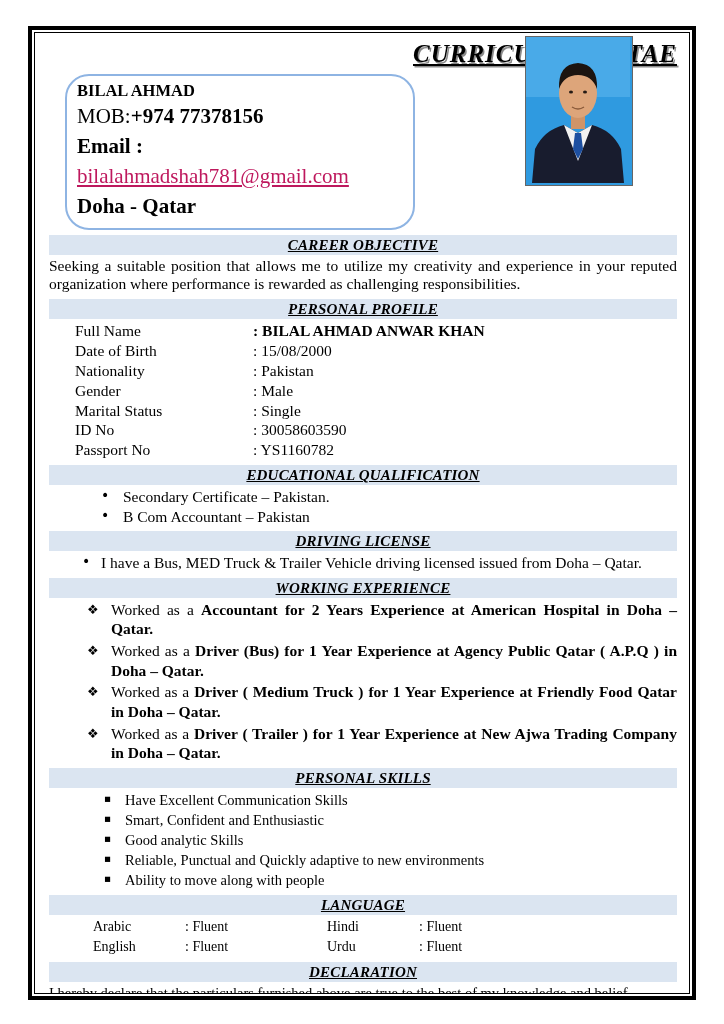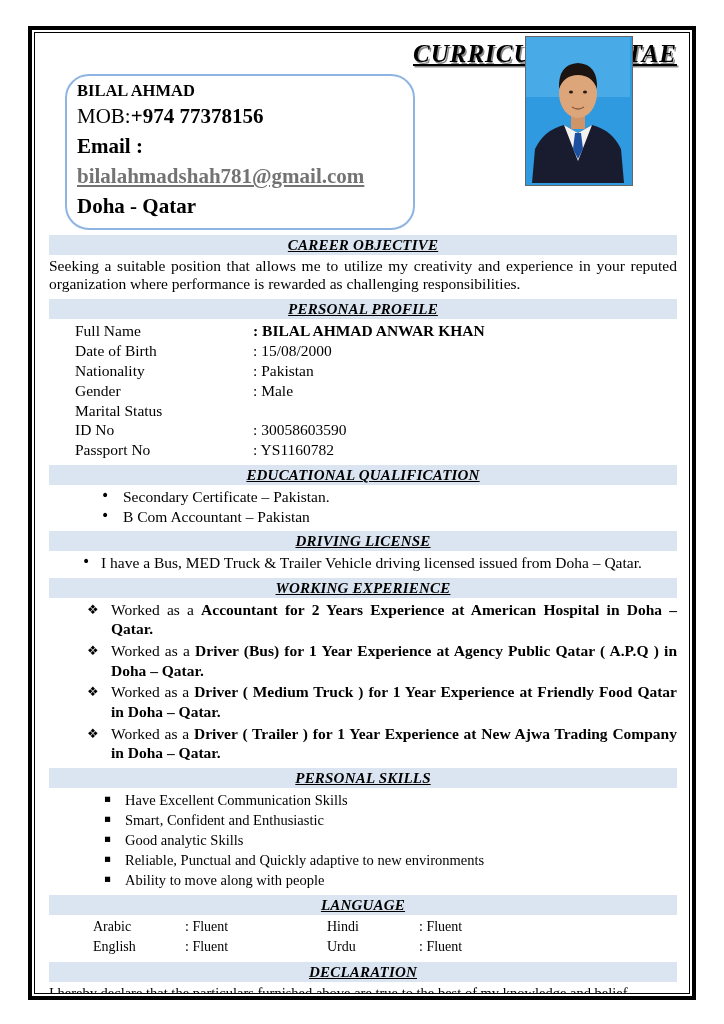--- a/index.html
+++ b/index.html
@@ -17,21 +17,21 @@
     text-shadow:1.5px 1.5px 0 #8a8a8a;
   }
 
   .photo{position:absolute;top:3px;right:56px;width:106px;height:148px;border:1px solid #666;background:#2f9ae0;}
   .photo svg{display:block;}
 
   .contact-box{width:326px;margin-left:16px;border:2px solid #8eb4e3;border-radius:24px;padding:4px 10px 6px 10px;background:#fff;}
   .contact-name{font-size:16.5px;font-weight:bold;line-height:1.35;}
   .contact-line{font-size:21px;line-height:1.42;}
   .bold{font-weight:bold;}
-  .email{color:#737373;text-decoration:underline;font-weight:bold;cursor:pointer;}
+  .email{color:#be185d;text-decoration:underline;font-weight:normal;cursor:pointer;}
 
   .bar{background:#dbe5f1;text-align:center;margin-top:5px;margin-bottom:2px;padding:1px 0;}
   .bar-text{font-weight:bold;text-decoration:underline;font-size:15px;letter-spacing:0.2px;font-style:italic;}
 
   .para{font-size:15.5px;line-height:1.22;text-align:justify;margin:1px 0 2px 0;}
 
   .profile-row{display:grid;grid-template-columns:178px 1fr;padding-left:26px;font-size:15.5px;line-height:1.28;}
 
   .li{position:relative;font-size:15.5px;line-height:1.26;}
   .li .bullet{position:absolute;font-family:"DejaVu Sans", sans-serif;}
@@ -97,20 +97,21 @@
       <div class="profile-row">
           <span>Nationality</span>
           <span>: Pakistan</span>
         </div>
       <div class="profile-row">
           <span>Gender</span>
           <span>: Male</span>
         </div>
       <div class="profile-row">
           <span>Marital Status</span>
+          <span>: Single</span>
         </div>
       <div class="profile-row">
           <span>ID No</span>
           <span>: 30058603590</span>
         </div>
       <div class="profile-row">
           <span>Passport No</span>
           <span>: YS1160782</span>
         </div>
 

